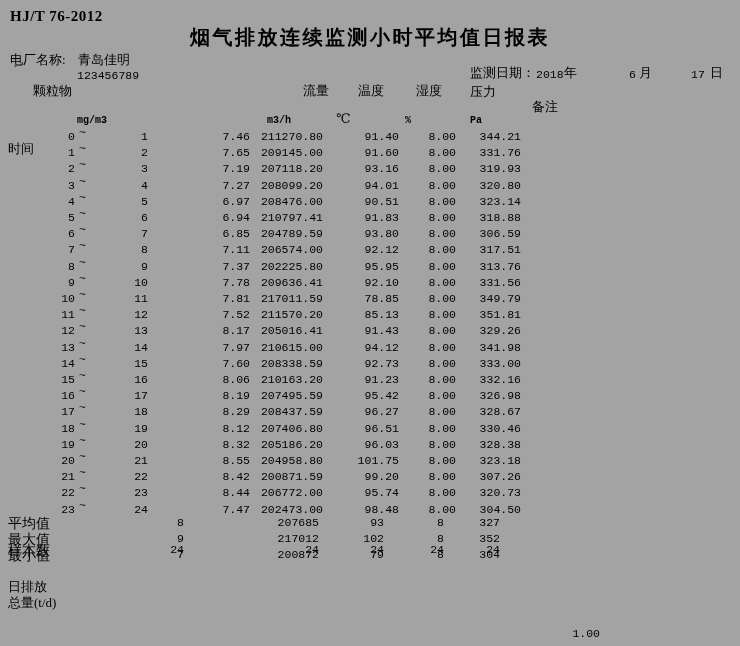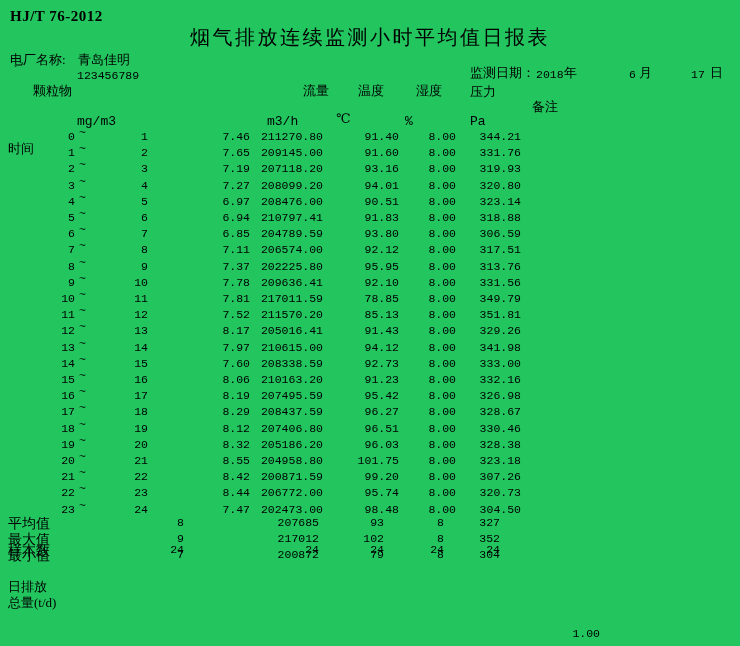--- a/index.html
+++ b/index.html
@@ -1,26 +1,26 @@
 <!DOCTYPE html>
 <html><head>
 <meta charset="utf-8">
 <style>
   html,body { margin:0; padding:0; background:#ffffff; }
   .page {
-    position:relative; width:740px; height:646px; background:#22c55e;
+    position:relative; width:740px; height:646px; background:#a3a3a3;
     color:#000; overflow:hidden;
     font-family:"Liberation Serif","DejaVu Serif",serif;
   }
   .abs { position:absolute; white-space:pre; line-height:1.15; }
   .cjk { font-size:13px; }
   .num { font-family:"Liberation Mono","DejaVu Sans Mono",monospace; font-size:11.5px; }
-  .small-num { font-family:"Liberation Mono","DejaVu Sans Mono",monospace; font-size:13px; }
+  .small-num { font-family:"Liberation Mono","DejaVu Sans Mono",monospace; font-size:10px;font-weight:bold; }
   .standard { left:10px; top:8px; font-size:15px; font-weight:bold; letter-spacing:0.5px; }
-  .title { left:0; top:26px; width:740px; text-align:center; font-size:20px; font-weight:normal; letter-spacing:2.5px; }
+  .title { left:0; top:26px; width:740px; text-align:center; font-size:20px; font-weight:bold; letter-spacing:2.5px; }
   .hour-row, .sum-row { position:absolute; left:0; width:740px; height:17px; }
   .cell {
     position:absolute; top:0; text-align:right; white-space:pre; line-height:1.15;
     font-family:"Liberation Mono","DejaVu Sans Mono",monospace; font-size:11.5px;
   }
   .c-start { left:15px;  width:60px; }
   .c-tilde { left:79px;  top:-4px; width:14px; text-align:left; }
   .c-end   { left:88px;  width:60px; }
   .c-pm    { left:190px; width:60px; }
   .c-flow  { left:243px; width:80px; }

